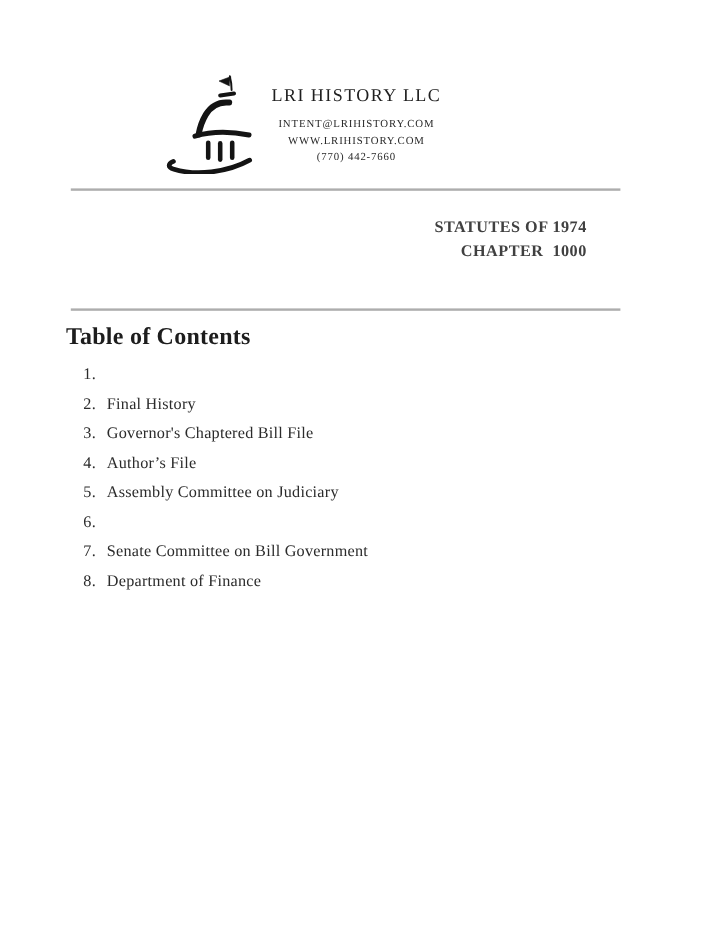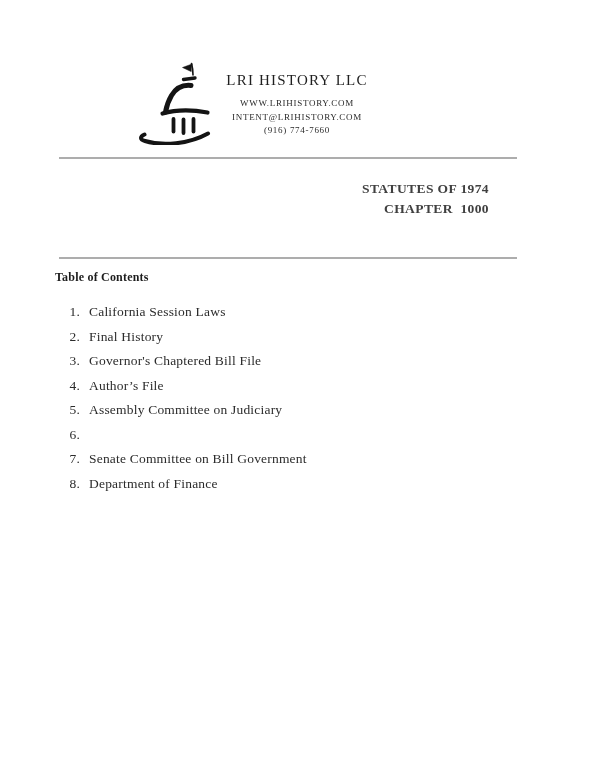--- a/index.html
+++ b/index.html
@@ -72,21 +72,21 @@
     letter-spacing: 0.4px;
     color: #404040;
   }
   .reference-line { white-space: pre; }
 
   
   .toc-heading {
     position: absolute;
     left: 55px;
     top: 270px;
-    font-size: 12px;
+    font-size: 20px;
     font-weight: bold;
     letter-spacing: 0.2px;
     color: #1d1d1d;
     margin: 0;
   }
   .toc-list {
     position: absolute;
     left: 0;
     top: 305px;
     margin: 0;
@@ -134,40 +134,39 @@
         <path d="M48.5,60.5 L48.5,74" stroke-width="3.8"></path>
         <path d="M58.5,60 L58.5,72.5" stroke-width="3.8"></path>
 
         <path d="M9.5,75.5 C5,77.5 4.5,80.5 10,82 C28,87.5 54,85 73,74.5" stroke-width="4"></path>
       </g>
     </svg>
   </div>
 
   <div class="header-text">
     <div class="company-name">LRI HISTORY LLC</div>
+    <div class="contact-line">INTENT@LRIHISTORY.COM</div>
     <div class="contact-line">WWW.LRIHISTORY.COM</div>
-    <div class="contact-line">INTENT@LRIHISTORY.COM</div>
-    <div class="contact-line">(916) 774-7660</div>
+    <div class="contact-line">(770) 442-7660</div>
   </div>
 
   <div class="rule rule-top"></div>
 
   <div class="reference">
     <div class="reference-line">STATUTES OF 1974</div>
     <div class="reference-line">CHAPTER  1000</div>
   </div>
 
   <div class="rule rule-bottom"></div>
 
   <h2 class="toc-heading">Table of Contents</h2>
 
   <ol class="toc-list">
     <li class="toc-item">
       <span class="toc-number">1.</span>
-      <span class="toc-label">California Session Laws</span>
     </li>
     <li class="toc-item">
       <span class="toc-number">2.</span>
       <span class="toc-label">Final History</span>
     </li>
     <li class="toc-item">
       <span class="toc-number">3.</span>
       <span class="toc-label">Governor's Chaptered Bill File</span>
     </li>
     <li class="toc-item">

